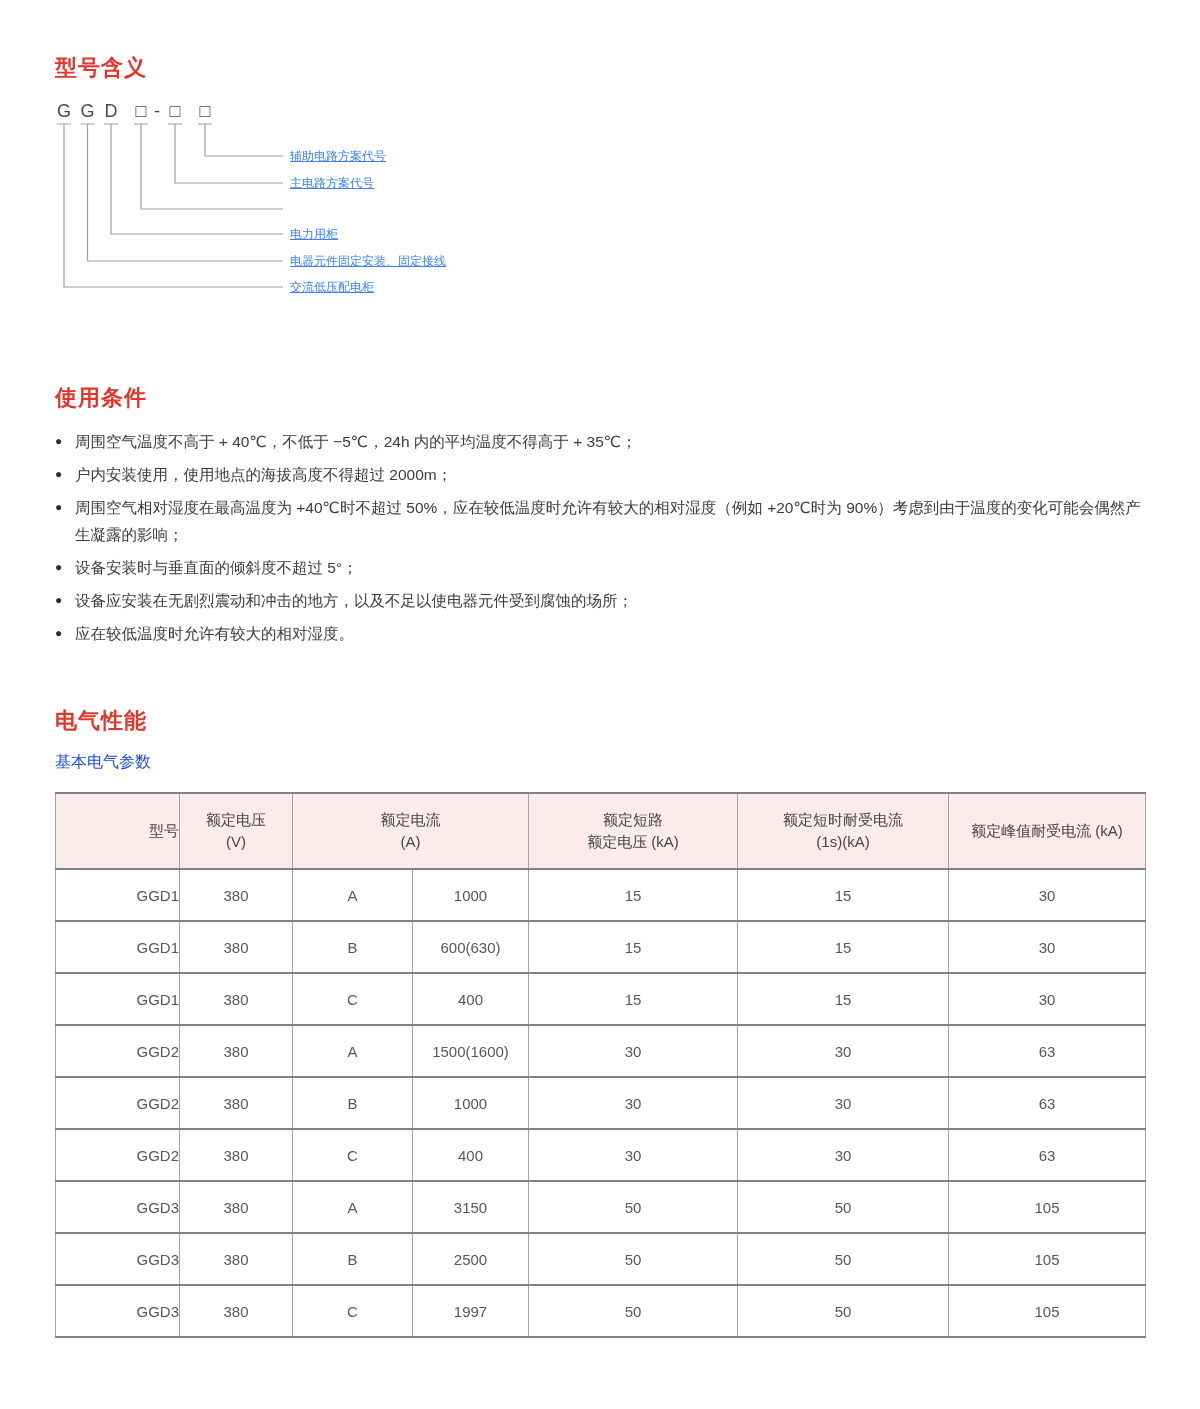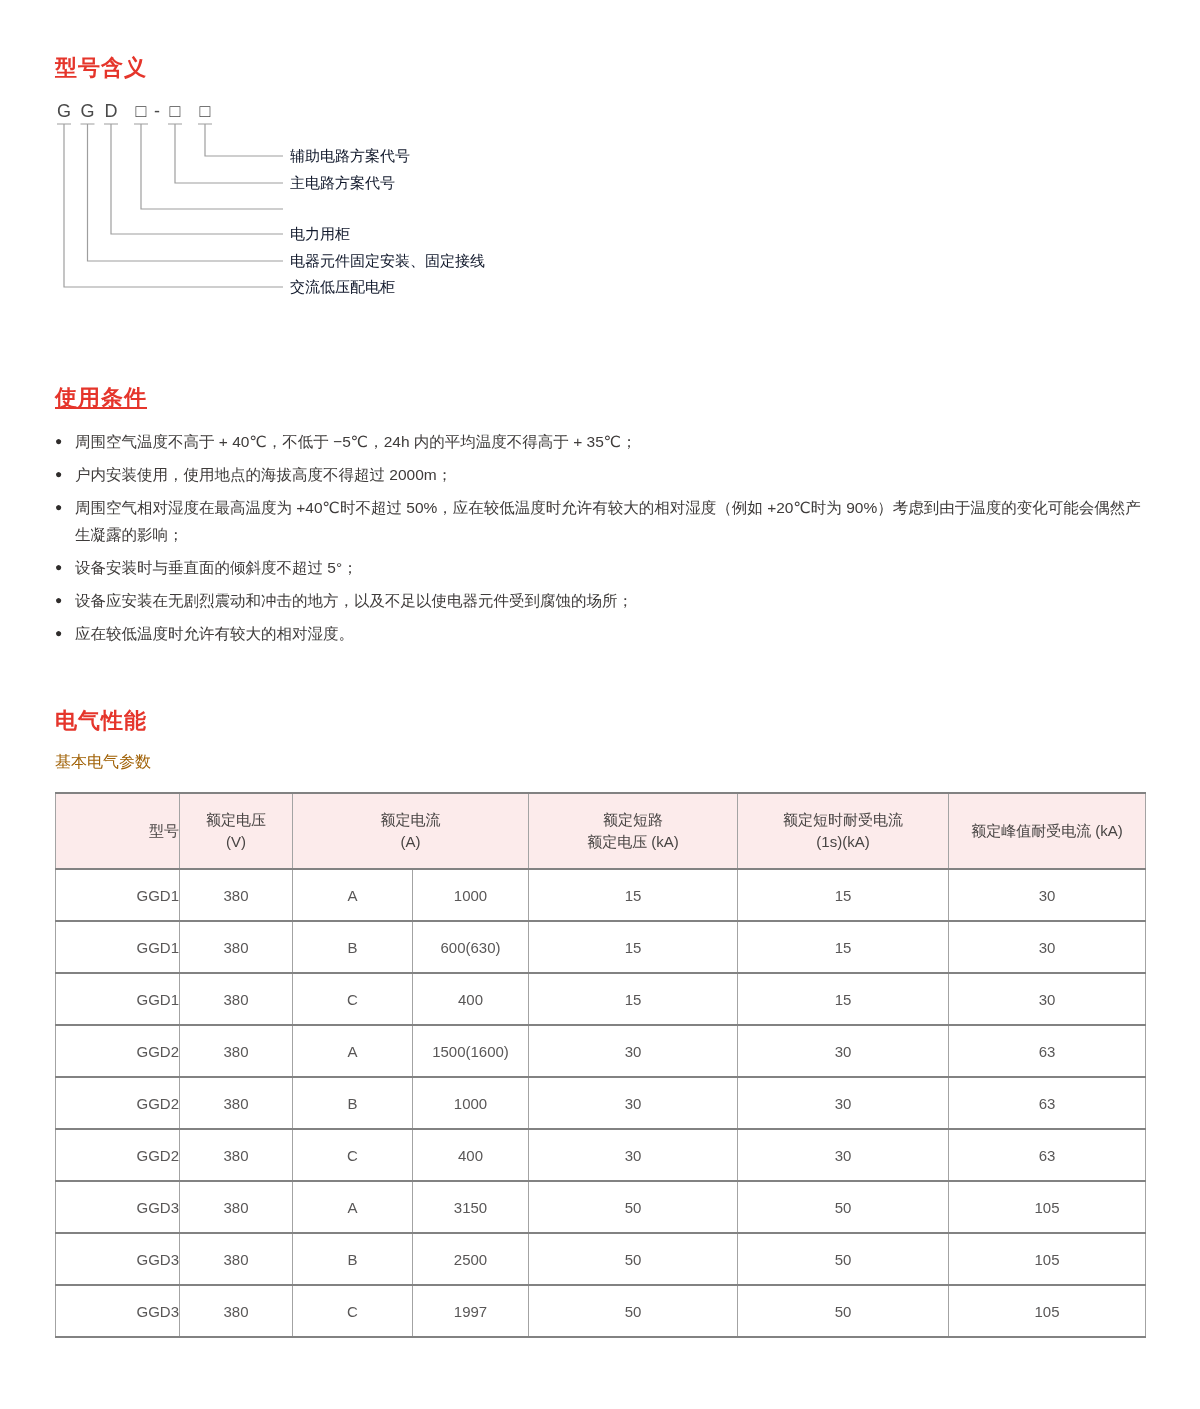--- a/index.html
+++ b/index.html
@@ -6,35 +6,35 @@
   .page {
     position:relative; width:1200px; height:1409px; background:#ffffff;
     font-family:"Liberation Sans","DejaVu Sans",sans-serif; color:#3e3b3a;
     overflow:hidden;
   }
   .sec-title {
     position:absolute; left:55px; font-size:22px; font-weight:bold;
     color:#e5352b; letter-spacing:1px; white-space:nowrap;
   }
   #model-title  { top:53px; }
-  #usage-title  { top:383px;text-decoration:underline; }
+  #usage-title  { top:383px; }
   #elec-title   { top:706px; }
   .subtitle {
-    position:absolute; left:55px; top:752px; font-size:16px; color:#a16207;
+    position:absolute; left:55px; top:752px; font-size:16px; color:#1d4ed8;
     white-space:nowrap;
   }
 
   
   .diagram { position:absolute; left:55px; top:96px; width:1110px; height:212px; }
   .diagram svg { position:absolute; left:0; top:0; overflow:visible; }
   .dchar { font-size:18px; fill:#4a4a4a; font-family:"Liberation Sans","DejaVu Sans",sans-serif; }
   .dline { stroke:#9e9e9e; stroke-width:1.2; fill:none; }
   .dlabel {
-    position:absolute; left:235px; font-size:15px; line-height:18px;
-    color:#0f172a; white-space:nowrap;
+    position:absolute; left:235px; font-size:12px; line-height:18px;
+    color:#3b82f6; white-space:nowrap;text-decoration:underline;
   }
 
   
   .usage-list { position:absolute; left:55px; top:428px; width:1092px; }
   .usage-item {
     display:flex; align-items:flex-start; font-size:15.5px; line-height:27px;
     margin-bottom:6px; color:#3e3b3a;
   }
   .usage-item .bullet { flex:0 0 20px; font-size:12px; line-height:27px; color:#2f2c2b; }
   .usage-item .utext { flex:1; }

